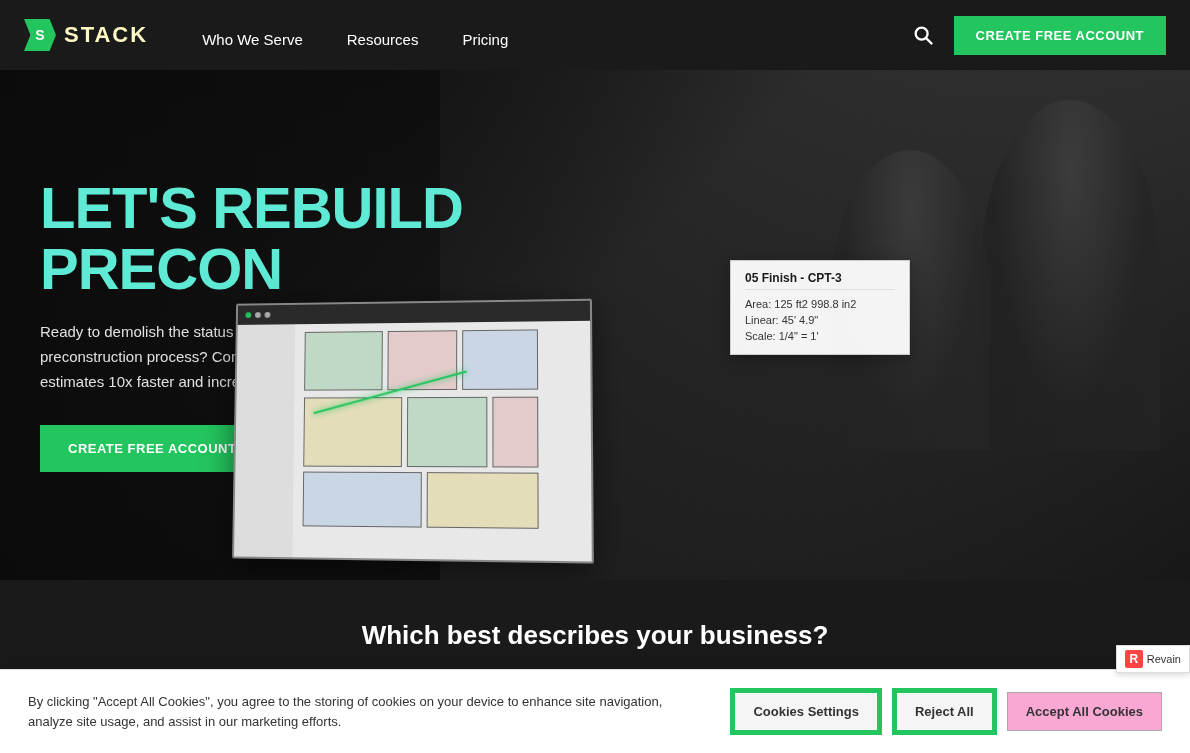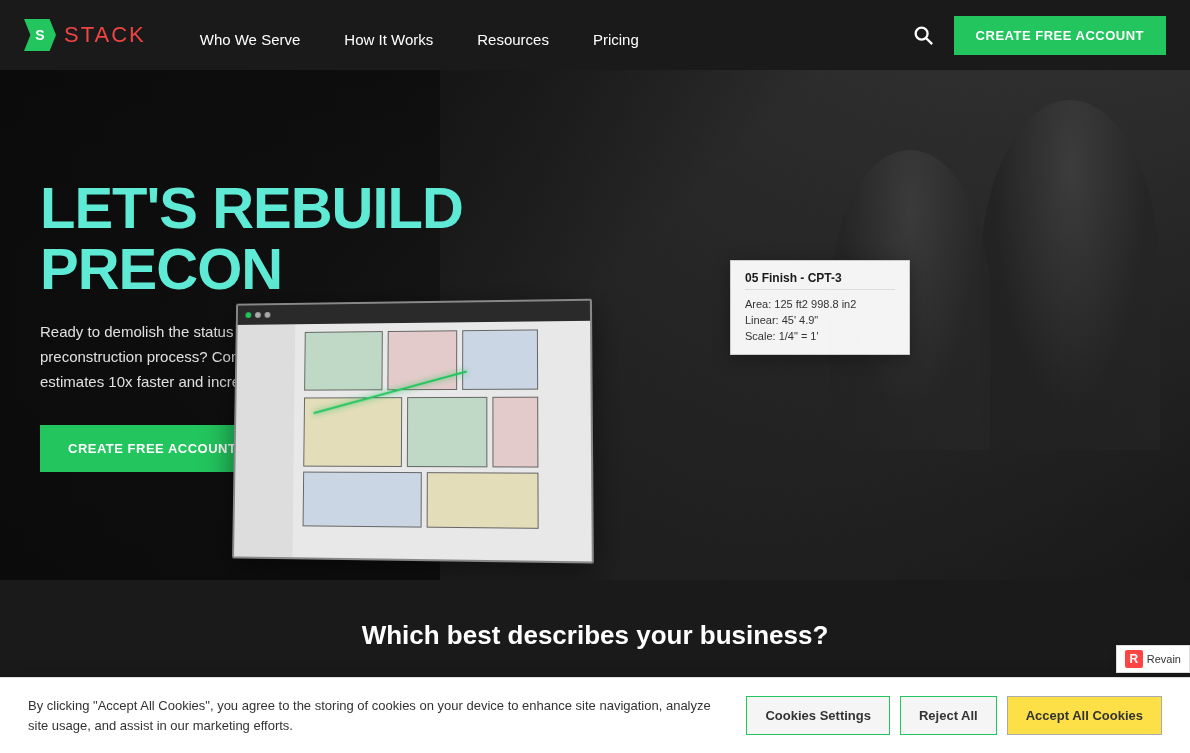--- a/index.html
+++ b/index.html
@@ -29,23 +29,23 @@
       font-weight: 900;
       font-size: 14px;
       width: 32px;
       height: 32px;
       display: flex;
       align-items: center;
       justify-content: center;
       clip-path: polygon(0 0, 80% 0, 100% 50%, 80% 100%, 0 100%, 20% 50%);
     }
     .nav-logo-text {
-      color: #ef4444;
+      color: #fef9c3;
       font-size: 22px;
-      font-weight: 400;
+      font-weight: 700;
       letter-spacing: 2px;
     }
     .nav-links {
       display: flex;
       align-items: center;
       gap: 0;
       flex: 1;
     }
     .nav-link {
       color: #fff;
@@ -339,32 +339,32 @@
       display: flex;
       gap: 10px;
       align-items: center;
       flex-shrink: 0;
     }
     .btn-cookie {
       padding: 11px 18px;
       font-size: 13px;
       font-weight: 600;
       cursor: pointer;
-      border: 1px solid #22c55e;
+      border: 5px solid #22c55e;
       background: #f5f5f5;
       color: #333;
       white-space: nowrap;
     }
     .btn-cookie-accept {
       padding: 11px 18px;
       font-size: 13px;
       font-weight: 600;
       cursor: pointer;
       border: 1px solid #aaa;
-      background: #fde047;
+      background: #f9a8d4;
       color: #333;
       white-space: nowrap;
     }
 
     
     .revain-badge {
       position: fixed;
       bottom: 80px;
       right: 0;
       z-index: 1001;
@@ -394,21 +394,20 @@
 </head>
 <body>
 
 <nav>
   <a class="nav-logo" href="#">
     <span class="nav-logo-icon">S</span>
     <span class="nav-logo-text">STACK</span>
   </a>
   <div class="nav-links">
     <a class="nav-link" href="#">Who We Serve</a>
-    <a class="nav-link" href="#">How It Works</a>
     <a class="nav-link" href="#">Resources</a>
     <a class="nav-link" href="#">Pricing</a>
   </div>
   <div class="nav-actions">
     <button class="nav-search-btn" aria-label="Search">
       <svg class="nav-search-icon" viewBox="0 0 24 24">
         <circle cx="10.5" cy="10.5" r="6.5"></circle>
         <line x1="15.5" y1="15.5" x2="22" y2="22"></line>
       </svg>
     </button>

